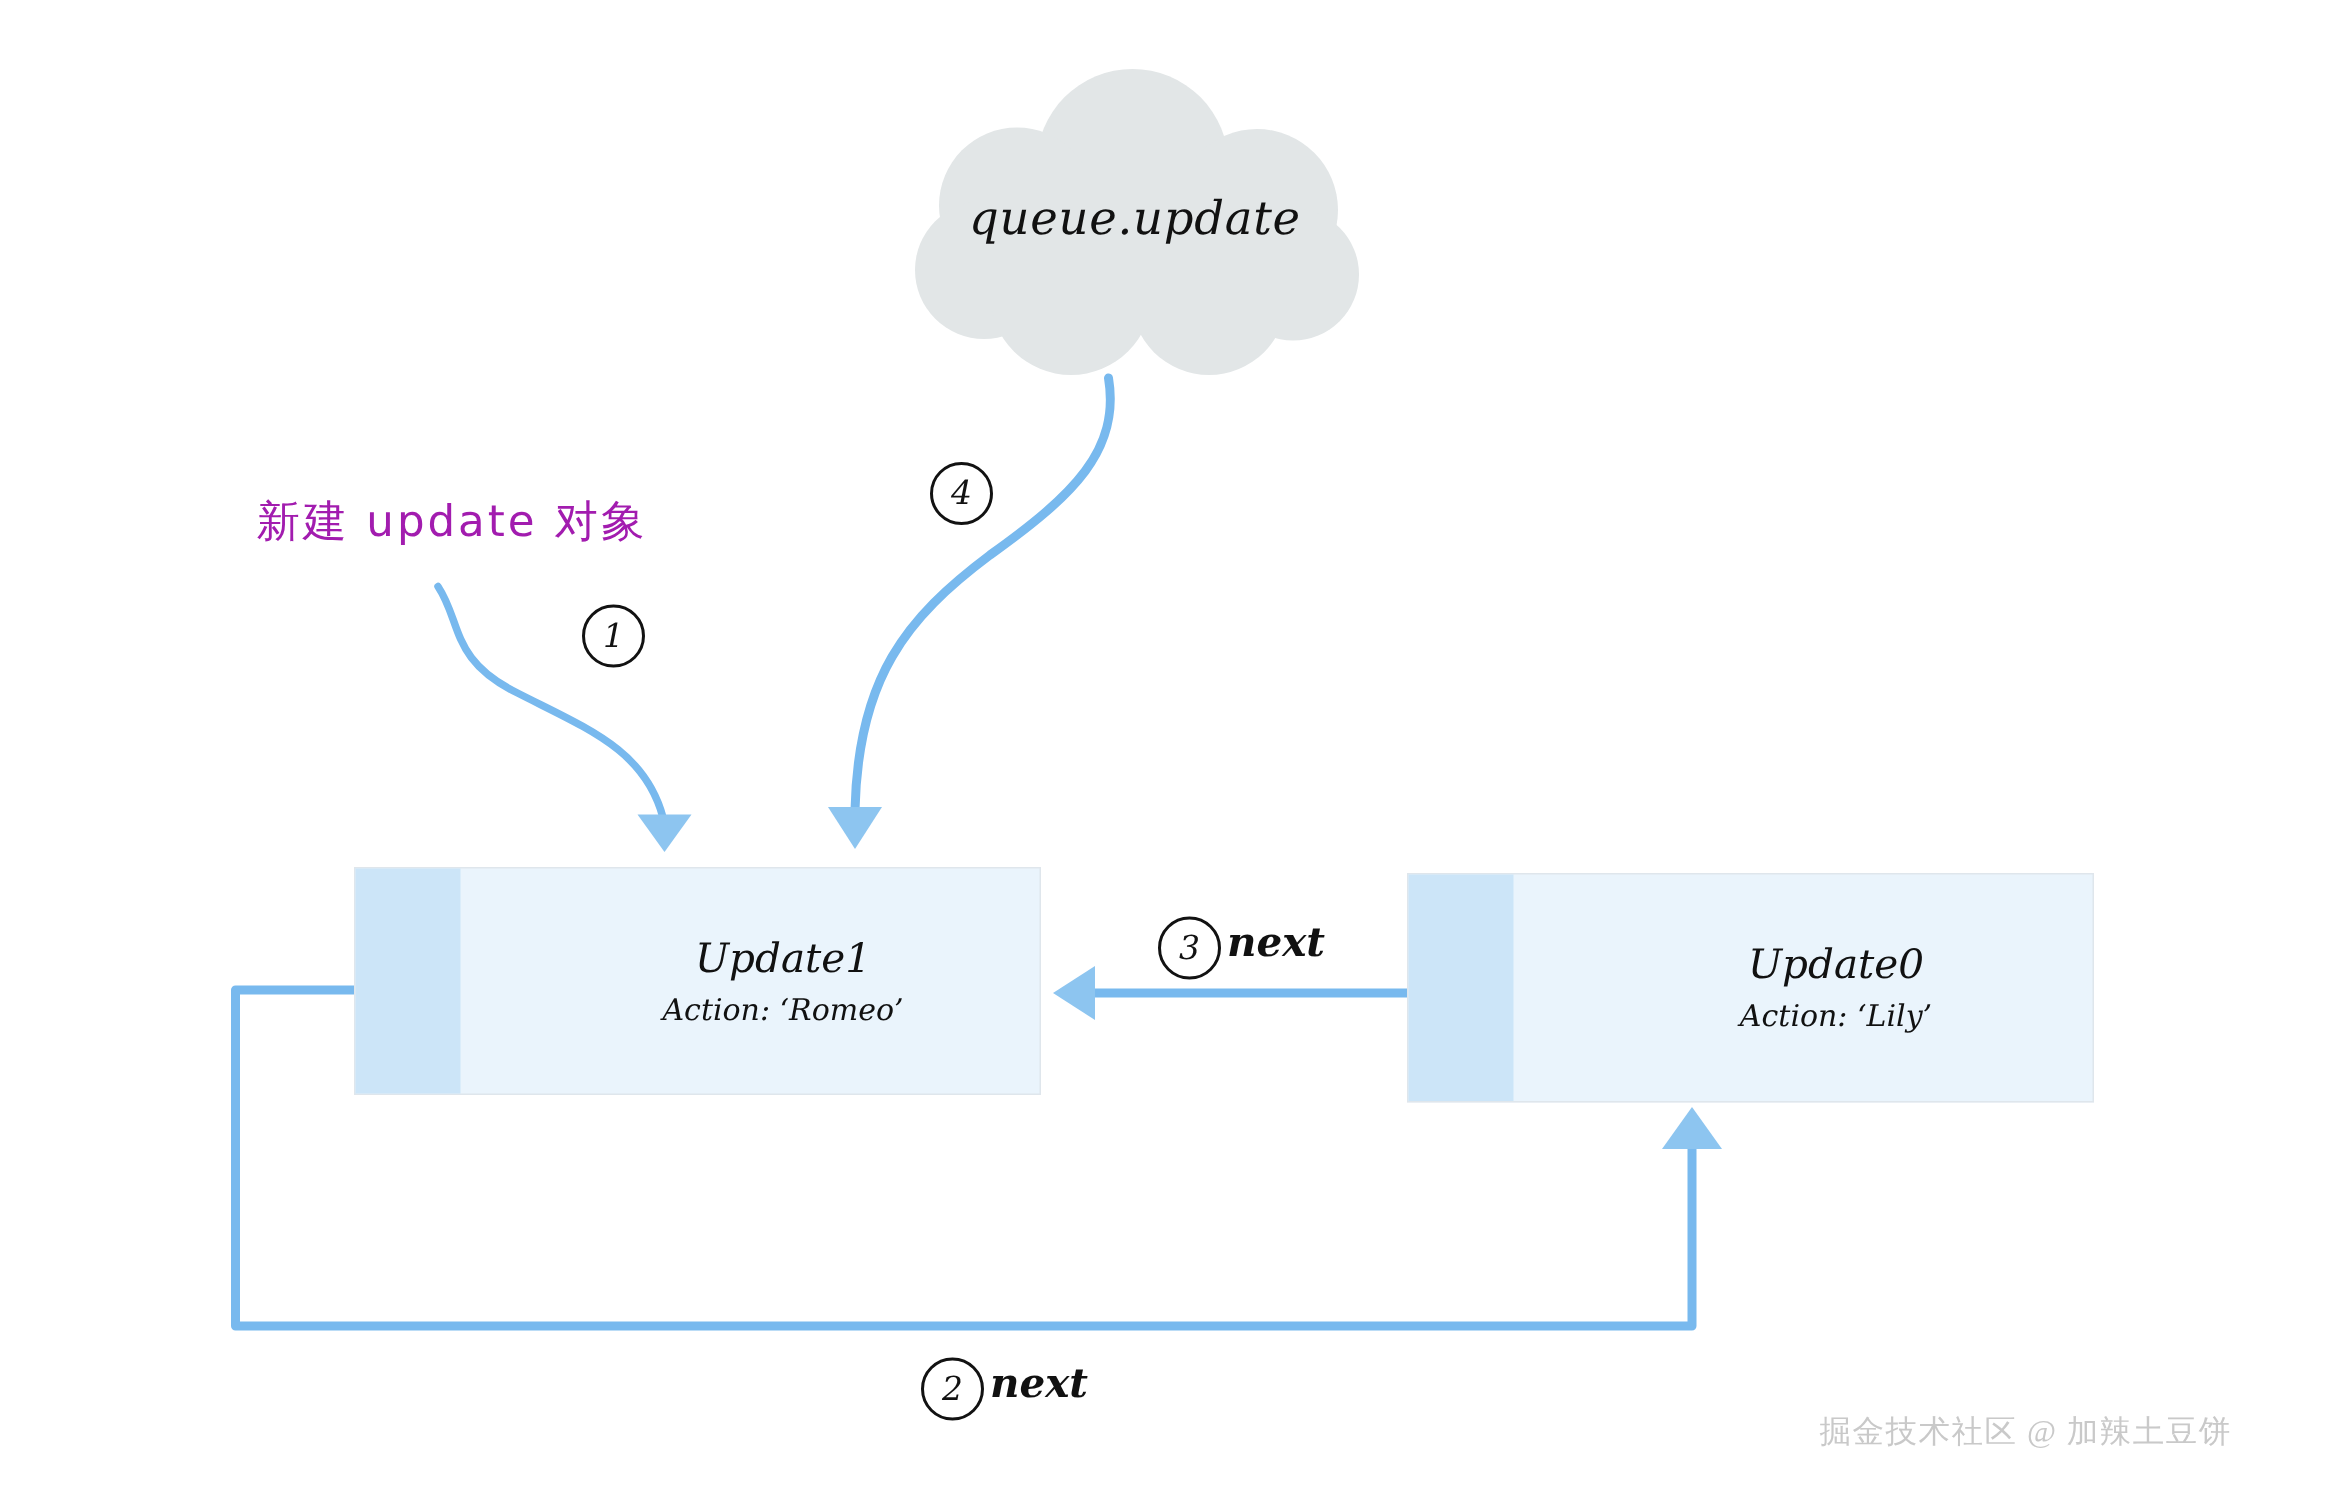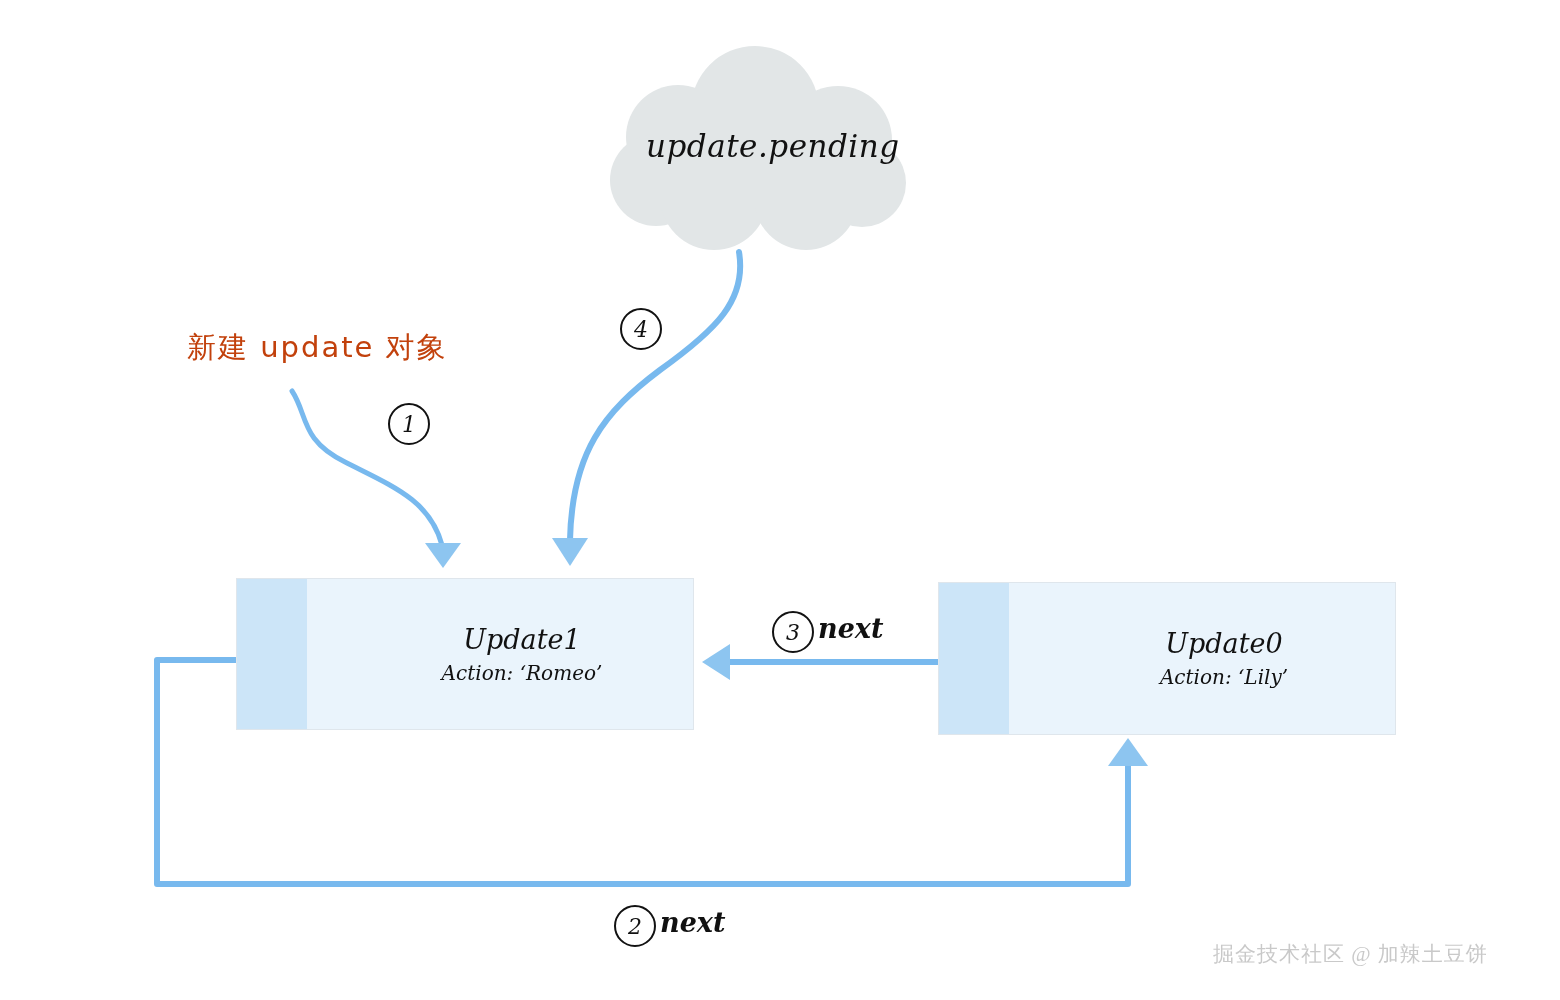--- a/index.html
+++ b/index.html
@@ -105,25 +105,25 @@
     font-weight: bold;
   }
   #badge-1 { left: 388px; top: 403px; }
   #badge-4 { left: 620px; top: 308px; }
   #badge-3 { left: 772px; top: 611px; }
   #badge-2 { left: 614px; top: 905px; }
   #label-3 { left: 818px; top: 613px; }
   #label-2 { left: 660px; top: 907px; }
   #annotation-create {
     position: absolute;
-    left: 187px;
+    left: 171px;
     top: 328px;
     font-family: "DejaVu Sans", sans-serif;
     font-size: 29px;
-    color: #c2410c;
+    color: #a21caf;
     letter-spacing: 2px;
     white-space: nowrap;
   }
   #watermark {
     position: absolute;
     left: 1213px;
     top: 940px;
     font-family: Liberation Serif, serif;
     font-size: 21px;
     color: #c9c9c9;
@@ -169,21 +169,21 @@
       <line x1="975" y1="662" x2="728" y2="662" stroke="#78b9ee" stroke-width="6" stroke-linecap="round"></line>
       <path d="M730,644 L730,680 L702,662 Z" fill="#8dc5f0"></path>
     </g>
 
     <g>
       <path d="M278,660 L157,660 L157,884 L1128,884 L1128,766" fill="none" stroke="#78b9ee" stroke-width="6" stroke-linejoin="round" stroke-linecap="round"></path>
       <path d="M1108,766 L1148,766 L1128,738 Z" fill="#8dc5f0"></path>
     </g>
   </svg>
 
-  <div class="hand-text cloud-label">update.pending</div>
+  <div class="hand-text cloud-label">queue.update</div>
 
   <div id="annotation-create">新建 update 对象</div>
 
   <div id="node-update1" class="node-box">
     <div class="node-stripe"></div>
     <div class="node-text-wrap">
       <div class="hand-text node-title">Update1</div>
       <div class="hand-text node-action">Action: ‘Romeo’</div>
     </div>
   </div>

